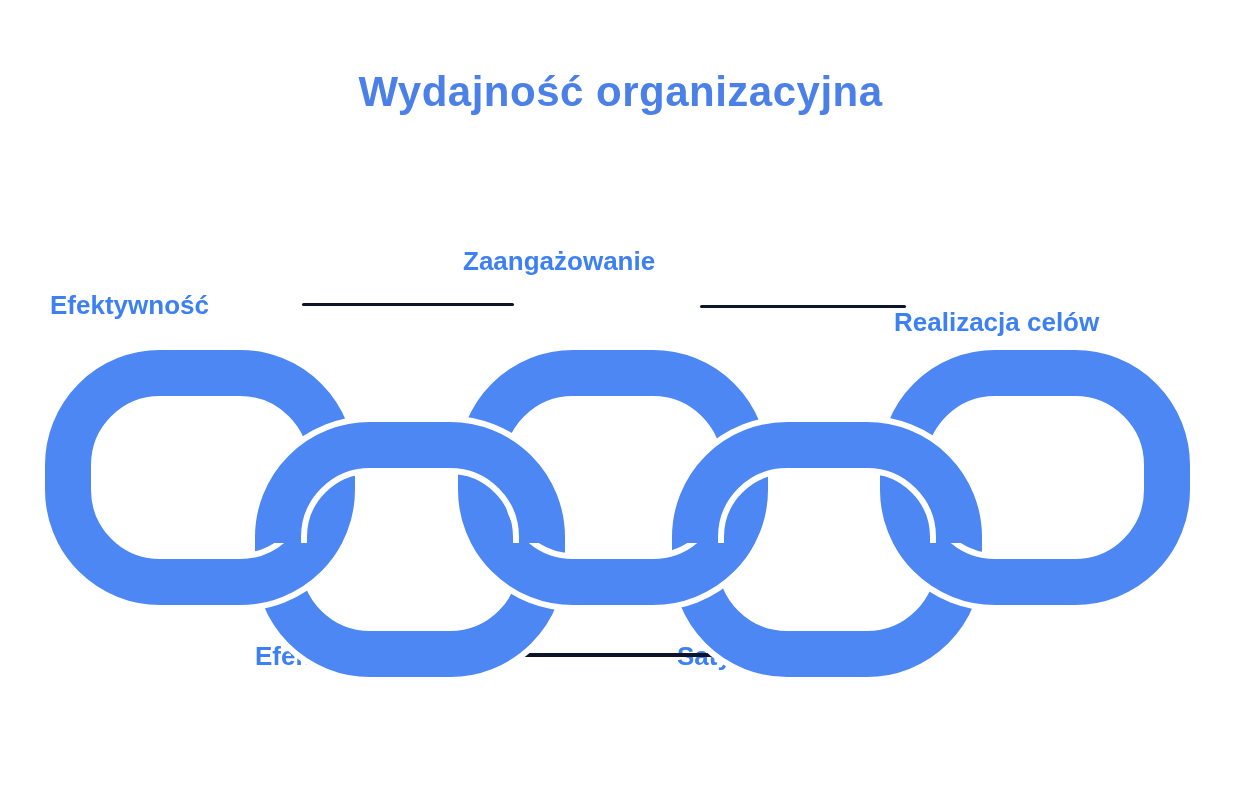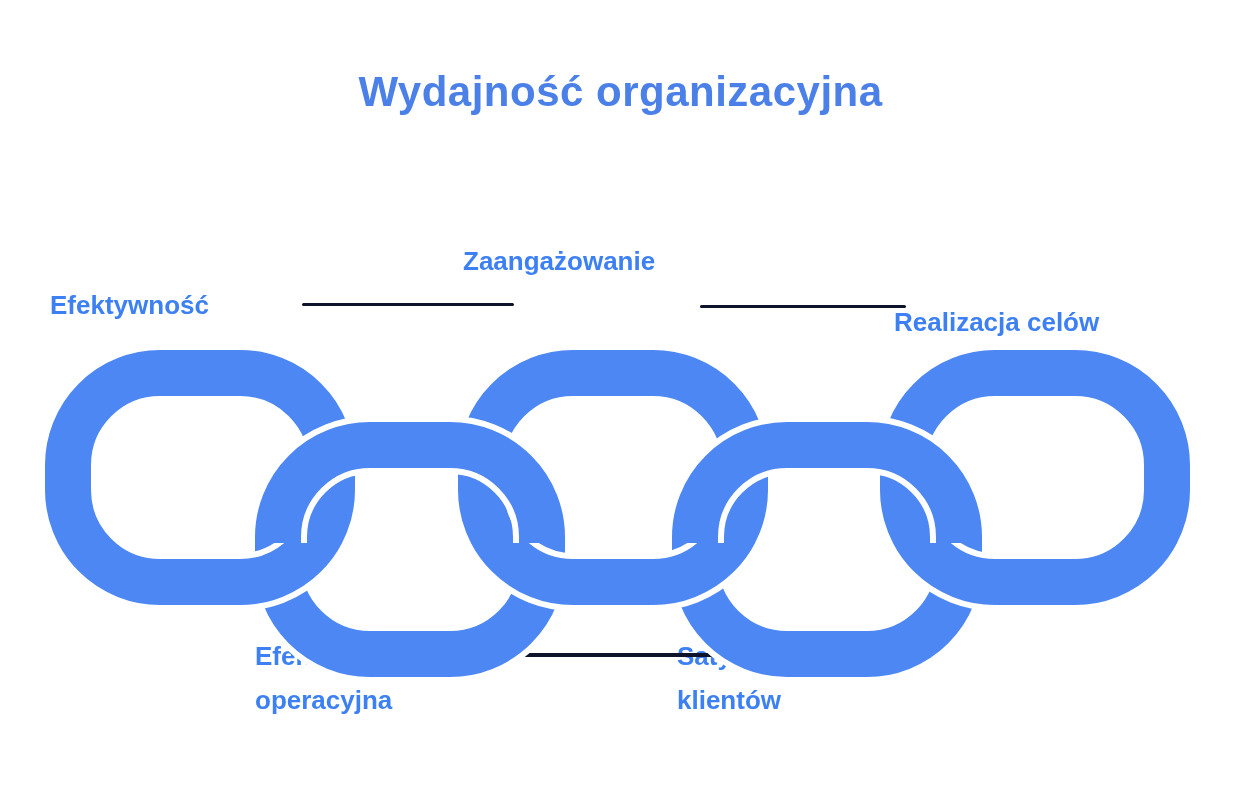--- a/index.html
+++ b/index.html
@@ -67,26 +67,24 @@
   <div class="chain-label" style="left: 463px; width: 300px; top: 239px;">
     <span>Zaangażowanie</span>
   </div>
 
   <div class="chain-label" style="left: 894px; width: 300px; top: 300px;">
     <span>Realizacja celów</span>
   </div>
 
   <div class="chain-label" style="left: 255px; width: 300px; top: 634px;">
     <span>Efektywność</span>
-    <span>operacyjna</span>
   </div>
 
   <div class="chain-label" style="left: 677px; width: 300px; top: 634px;">
     <span>Satysfakcja</span>
-    <span>klientów</span>
   </div>
 
   <div class="connector" style="left: 302px; top: 303px; width: 212px;"></div>
   <div class="connector" style="left: 700px; top: 305px; width: 206px;"></div>
   <div class="connector" style="left: 506px; top: 653px; width: 208px; height: 4px;"></div>
 
   <svg class="chain-svg" width="1241" height="800" viewBox="0 0 1241 800">
     <defs>
       <clipPath id="bottomBand">
         <rect x="0" y="543" width="1241" height="74"></rect>

